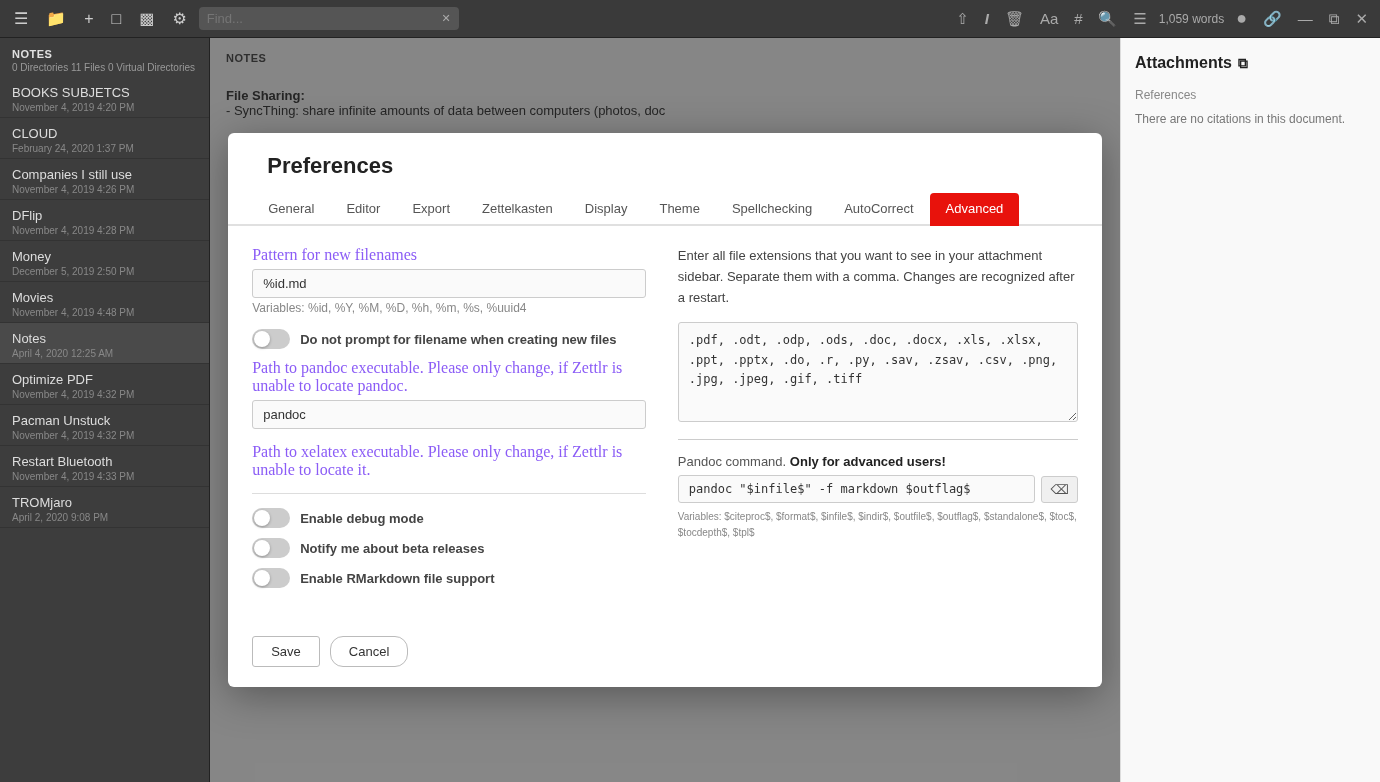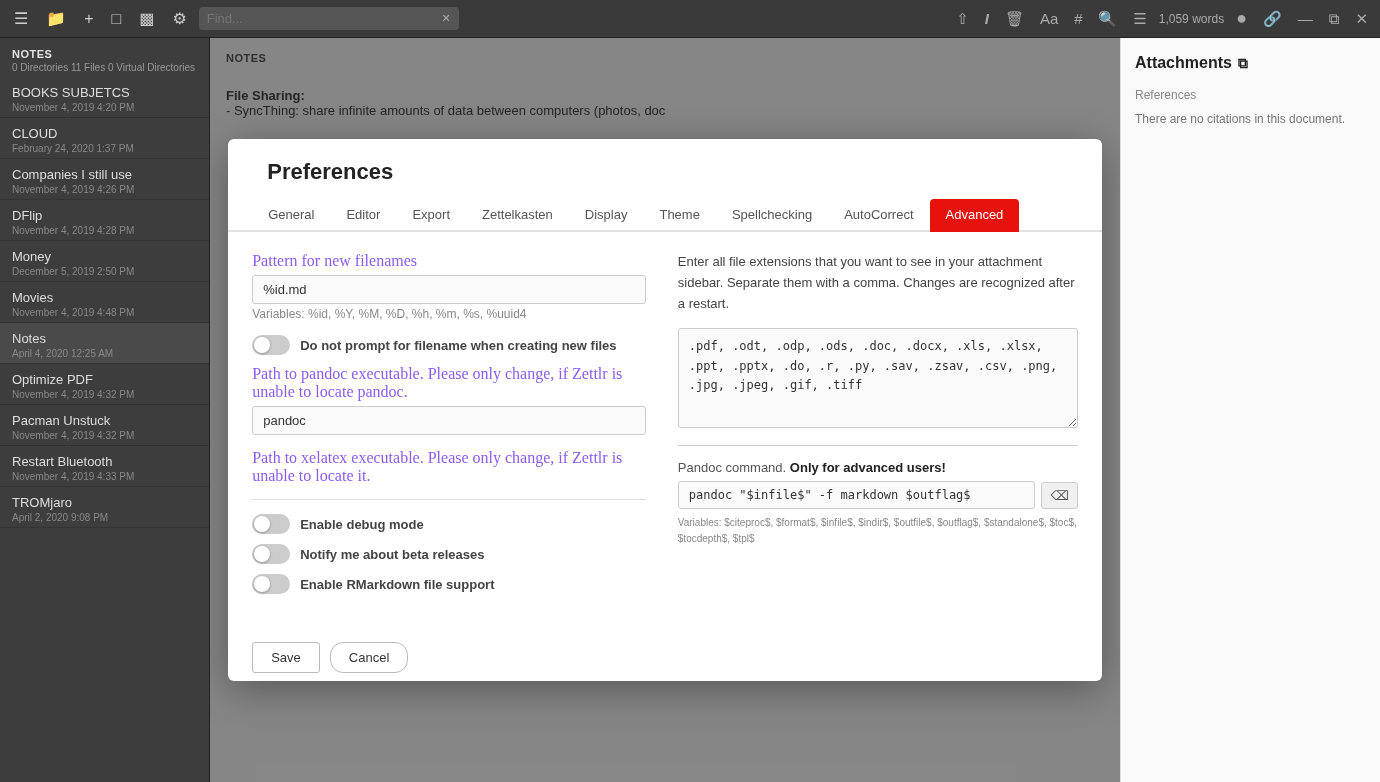--- a/index.html
+++ b/index.html
@@ -120,21 +120,21 @@
       flex: 1; border: 1px solid #ccc; border-radius: 3px; padding: 6px 10px;
       font-size: 12px; color: #333; background: #fafafa; outline: none; font-family: monospace;
     }
     .cmd-clear-btn {
       background: #f0f0f0; border: 1px solid #ccc; border-radius: 3px;
       padding: 5px 8px; cursor: pointer; color: #555; font-size: 13px;
     }
     .pandoc-vars { font-size: 10px; color: #888; line-height: 1.6; }
 
     
-    .modal-footer { display: flex; gap: 10px; padding: 10px 24px 8px; }
+    .modal-footer { display: flex; gap: 10px; padding: 10px 24px 20px; }
     .btn-save {
       background: #fff; border: 1px solid #bbb; border-radius: 3px; padding: 7px 18px;
       font-size: 13px; color: #333; cursor: pointer;
     }
     .btn-cancel {
       background: #fff; border: 1px solid #bbb; border-radius: 13px; padding: 7px 18px;
       font-size: 13px; color: #333; cursor: pointer;
     }
   </style>
 </head>

